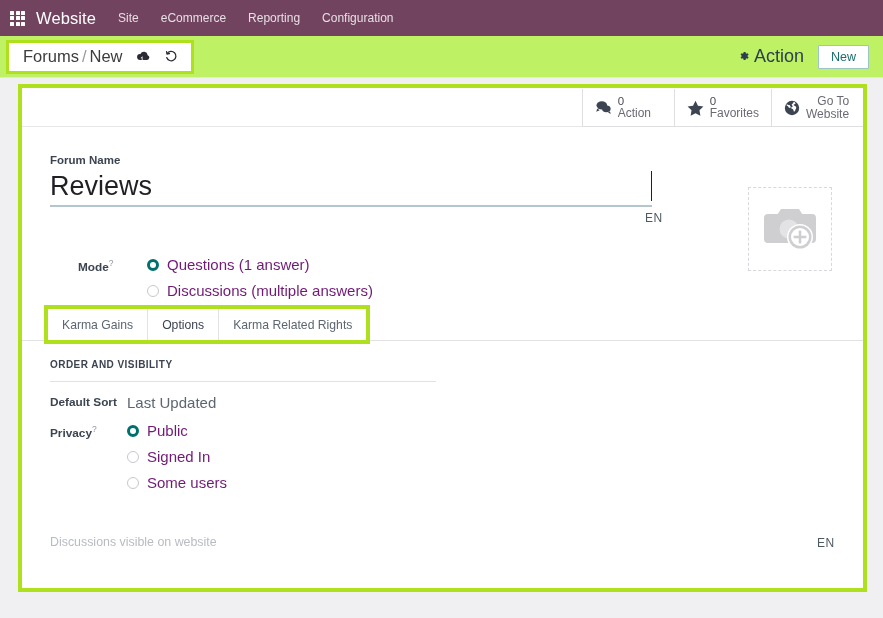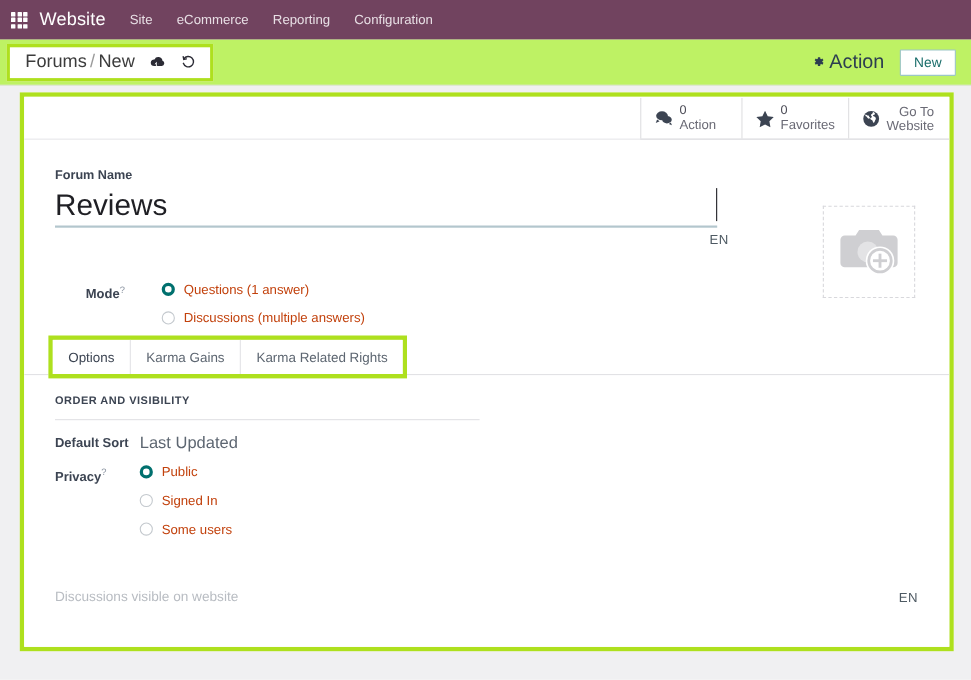--- a/index.html
+++ b/index.html
@@ -245,21 +245,21 @@
     box-sizing: border-box;
     display: inline-block;
     cursor: pointer;
     background: #fff;
     flex: none;
   }
   .radio.on {
     border: 3.6px solid #00706e;
     background: #fff;
   }
-  .radio-lbl { font-size: 12px; color: #c2410c; cursor: pointer; }
+  .radio-lbl { font-size: 15px; color: #701a75; cursor: pointer; }
 
   
   .img-ph {
     position: absolute;
     left: 726px;
     top: 60px;
     width: 82px;
     height: 82px;
     border: 1px dashed #d8d8dc;
     background: #ffffff;
@@ -463,22 +463,22 @@
       <span class="radio-lbl">Discussions (multiple answers)</span>
     </div>
 
     <div class="row-lbl" style="left:43px; top:192px;">
       <span>Website</span><span class="qmark">?</span>
     </div>
     <div class="ro-value" style="position:absolute; left:125px; top:191px; min-width:180px; min-height:14px;"></div>
 
     <div class="tabs-wrap">
       <div class="tabs-hl">
+        <div class="tab">Karma Gains</div>
         <div class="tab active">Options</div>
-        <div class="tab">Karma Gains</div>
         <div class="tab">Karma Related Rights</div>
       </div>
     </div>
 
     <div class="pane">
       <div class="group-title">ORDER AND VISIBILITY</div>
 
       <div class="row-lbl" style="left:28px; top:54px;">Default Sort</div>
       <div class="ro-value" style="position:absolute; left:105px; top:53px;">Last Updated</div>
 

